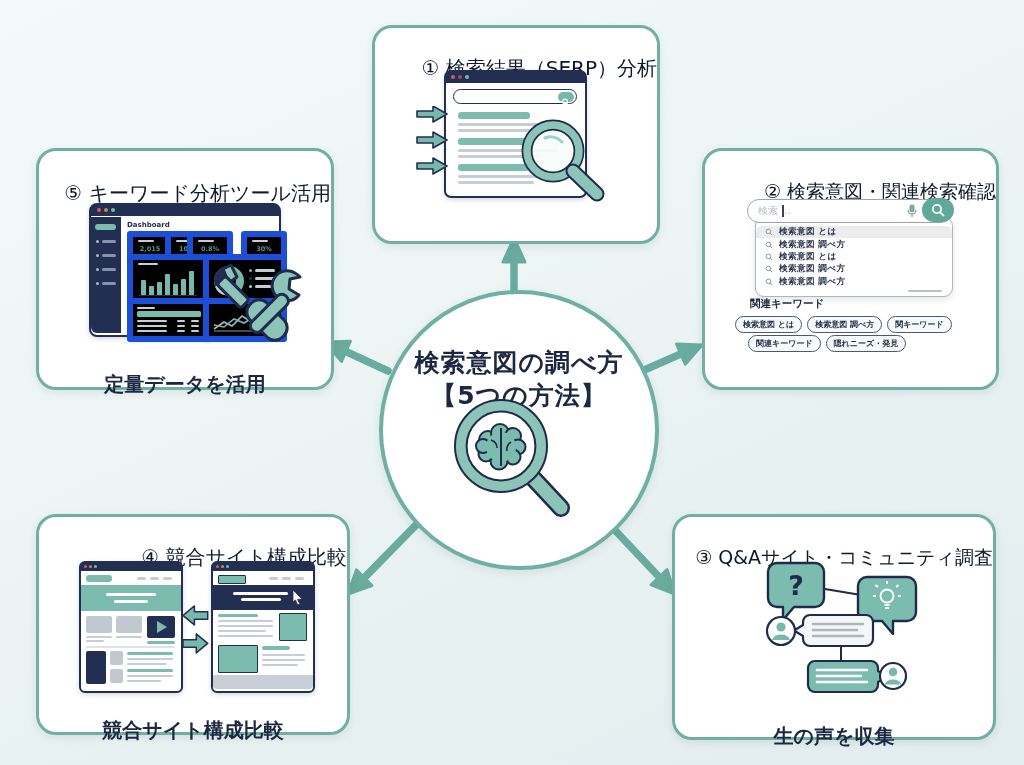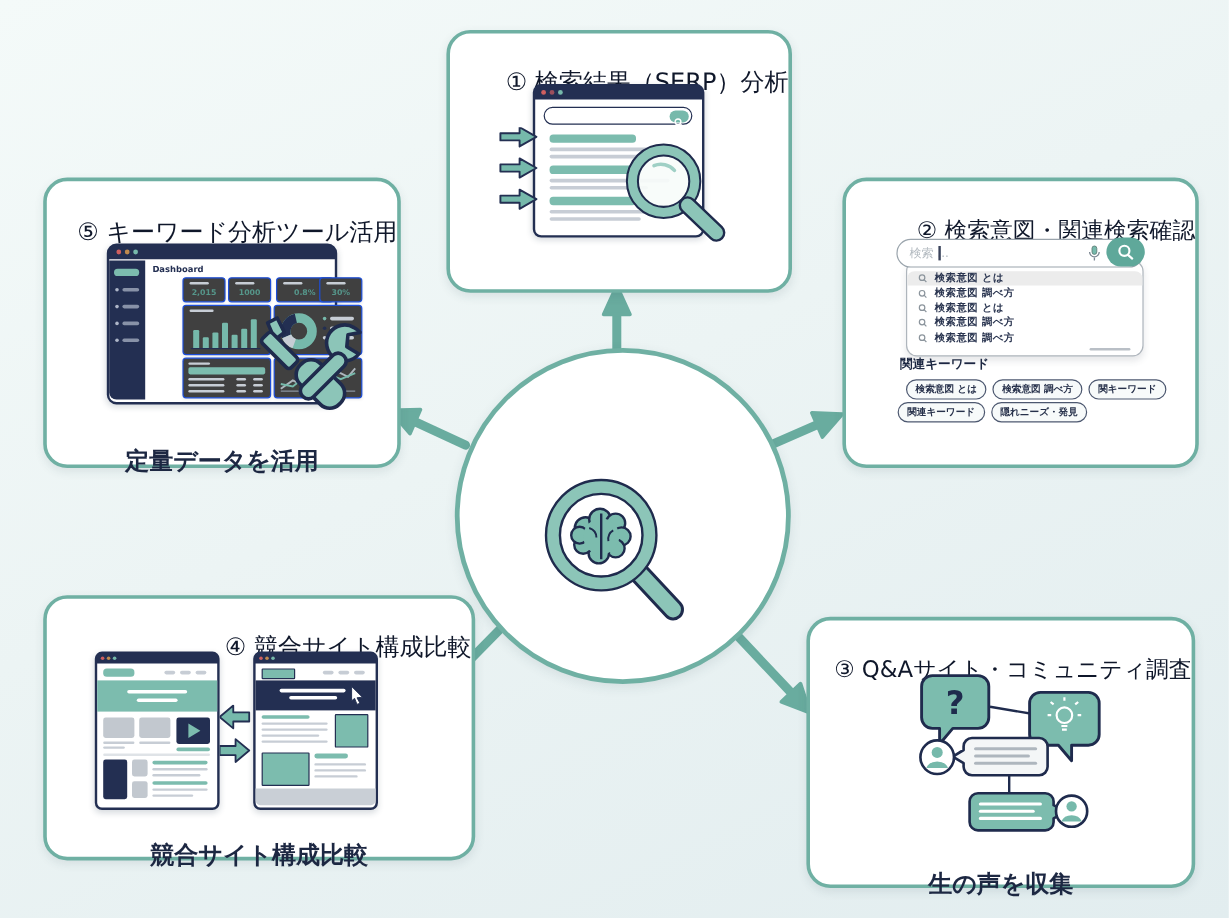--- a/index.html
+++ b/index.html
@@ -30,21 +30,21 @@
   .caret{position:absolute;width:1.5px;height:12px;background:#39425a;}
   .dropdown{position:absolute;background:#fff;border:1.6px solid #aeb5bc;border-radius:9px;z-index:2;
     box-shadow:0 3px 6px rgba(50,60,70,.12);}
   .sg-row{position:relative;height:12.4px;display:flex;align-items:center;padding-left:9px;gap:6px;}
   .sg-row.hl{background:#ececec;border-radius:6px 6px 0 0;}
   .sg-txt{font-size:8.6px;font-weight:700;color:#2a3550;letter-spacing:.4px;}
   .chip{display:inline-block;border:1.2px solid #4d5870;border-radius:9px;background:#f7fafa;
     font-size:8px;font-weight:700;color:#27314b;padding:2px 7px;margin-right:5px;}
   .lbl-sm{font-size:10.5px;font-weight:700;color:#1c2742;}
   
-  .card{position:absolute;background:#404040;border:1px solid #1d4ed8;border-radius:3px;box-shadow:0 1px 2px rgba(50,60,70,.08);margin-left:25px;}
+  .card{position:absolute;background:#000000;border:6px solid #1d4ed8;border-radius:3px;box-shadow:0 1px 2px rgba(50,60,70,.08);}
   .stat-val{position:absolute;left:0;right:0;bottom:3px;text-align:center;font-size:6.5px;font-weight:700;color:#55968a;}
   .bar{position:absolute;bottom:5px;width:5px;background:#76b9ab;border-radius:1px 1px 0 0;}
 </style>
 </head>
 <body>
 <div class="canvas">
 
 <svg class="connectors" width="1024" height="765">
   <g stroke="#69ac9f" stroke-width="7.5" stroke-linecap="round">
     <line x1="514" y1="292" x2="514" y2="260"></line>
@@ -162,21 +162,21 @@
     <div class="sg-row">
       <svg width="8" height="8">
             <circle cx="3.4" cy="3.4" r="2.3" fill="none" stroke="#8b949c" stroke-width="1"></circle>
             <line x1="5" y1="5" x2="7" y2="7" stroke="#8b949c" stroke-width="1"></line>
           </svg>
       <span class="sg-txt">検索意図 調べ方</span>
     </div>
     <span class="ln" style="right:10px;bottom:4px;width:34px;height:2px;background:#b9bfc6;"></span>
   </div>
   <div class="abs lbl-sm" style="left:45px;top:146px;">関連キーワード</div>
-  <div class="abs" style="left:50px;top:161px;width:230px;">
+  <div class="abs" style="left:30px;top:161px;width:230px;">
     <span class="chip">検索意図 とは</span><span class="chip">検索意図 調べ方</span><span class="chip">関キーワード</span>
   </div>
   <div class="abs" style="left:43px;top:180px;width:230px;">
     <span class="chip">関連キーワード</span><span class="chip">隠れニーズ・発見</span>
   </div>
 </section>
 
 <section class="box" style="left:36px;top:148px;width:292px;height:236px;">
   <h2 class="box-title" style="top:12px;font-size:20px;padding-left:16px;">⑤ キーワード分析ツール活用</h2>
 
@@ -200,21 +200,21 @@
     <div class="abs" style="left:36px;top:16px;font-size:7px;font-weight:700;color:#232f52;">Dashboard</div>
 
     <div class="card" style="left:36px;top:26px;width:34px;height:19px;">
           <span class="ln" style="left:5px;top:3px;width:16px;height:2px;"></span>
           <span class="stat-val">2,015</span>
         </div>
     <div class="card" style="left:74px;top:26px;width:34px;height:19px;">
           <span class="ln" style="left:5px;top:3px;width:16px;height:2px;"></span>
           <span class="stat-val">1000</span>
         </div>
-    <div class="card" style="left:114px;top:26px;width:34px;height:19px;padding-left:12px;">
+    <div class="card" style="left:96px;top:26px;width:34px;height:19px;">
           <span class="ln" style="left:5px;top:3px;width:16px;height:2px;"></span>
           <span class="stat-val">0.8%</span>
         </div>
     <div class="card" style="left:150px;top:26px;width:34px;height:19px;">
           <span class="ln" style="left:5px;top:3px;width:16px;height:2px;"></span>
           <span class="stat-val">30%</span>
         </div>
 
     <div class="card" style="left:36px;top:49px;width:72px;height:40px;">
       <span class="ln" style="left:5px;top:3px;width:20px;height:2px;"></span>
@@ -272,21 +272,21 @@
       <rect x="20" y="16" width="12" height="34" rx="3" transform="rotate(-45 26 33)" fill="#8cc5b8"></rect>
       <rect x="48" y="38" width="24" height="46" rx="11" transform="rotate(-45 60 61)" fill="#8cc5b8"></rect>
 
       <path d="M88,14 a15,15 0 1 0 4,22 l-10,-6 1,-10 10,-2 a15,15 0 0 0 -5,-4 z"></path>
       <rect x="56" y="30" width="13" height="48" rx="6" transform="rotate(45 62 54)" fill="#8cc5b8"></rect>
     </g>
   </svg>
   <p class="box-caption" style="top:200px;font-size:20px;">定量データを活用</p>
 </section>
 
-<section class="box" style="left:36px;top:496px;width:308px;height:215px;padding-left:46px;">
+<section class="box" style="left:36px;top:514px;width:308px;height:215px;">
   <h2 class="box-title" style="top:10px;font-size:20px;">④ 競合サイト構成比較</h2>
 
   <div class="win" style="left:40px;top:44px;width:100px;height:128px;border-radius:6px;">
     <div class="win-top" style="height:9px;">
       <span class="dot" style="left:4px;top:3px;width:3px;height:3px;background:#cf5f5f;"></span>
       <span class="dot" style="left:9px;top:3px;width:3px;height:3px;background:#c08a4e;"></span>
       <span class="dot" style="left:14px;top:3px;width:3px;height:3px;background:#76b9ab;"></span>
     </div>
     <span class="tealbar" style="left:5px;top:12px;width:26px;height:7px;"></span>
     <span class="ln" style="left:56px;top:14px;width:9px;height:2.5px;"></span>
@@ -413,20 +413,24 @@
     <g>
       <circle cx="218" cy="159" r="13" fill="#fff" stroke="#1f2b4d" stroke-width="2.2"></circle>
       <circle cx="218" cy="155" r="4.3" fill="#76b9ab"></circle>
       <path d="M209.5,167.5 a9,7.5 0 0 1 17,0 z" fill="#76b9ab"></path>
     </g>
   </svg>
   <p class="box-caption" style="top:186px;font-size:20px;">生の声を収集</p>
 </section>
 
 <div class="center-circle">
+  <div class="center-title">
+    <div>検索意図の調べ方</div>
+    <div>【5つの方法】</div>
+  </div>
   <svg class="abs" style="left:0;top:0;" width="272" height="272">
 
     <line x1="150" y1="184" x2="178" y2="214" stroke="#1f2b4d" stroke-width="18" stroke-linecap="round"></line>
     <line x1="150" y1="184" x2="178" y2="214" stroke="#8cc5b8" stroke-width="13" stroke-linecap="round"></line>
 
     <circle cx="118" cy="152" r="40" fill="#fff" stroke="#8cc5b8" stroke-width="11"></circle>
     <circle cx="118" cy="152" r="46" fill="none" stroke="#1f2b4d" stroke-width="2"></circle>
     <circle cx="118" cy="152" r="34.4" fill="none" stroke="#1f2b4d" stroke-width="2"></circle>
 
     <g>

